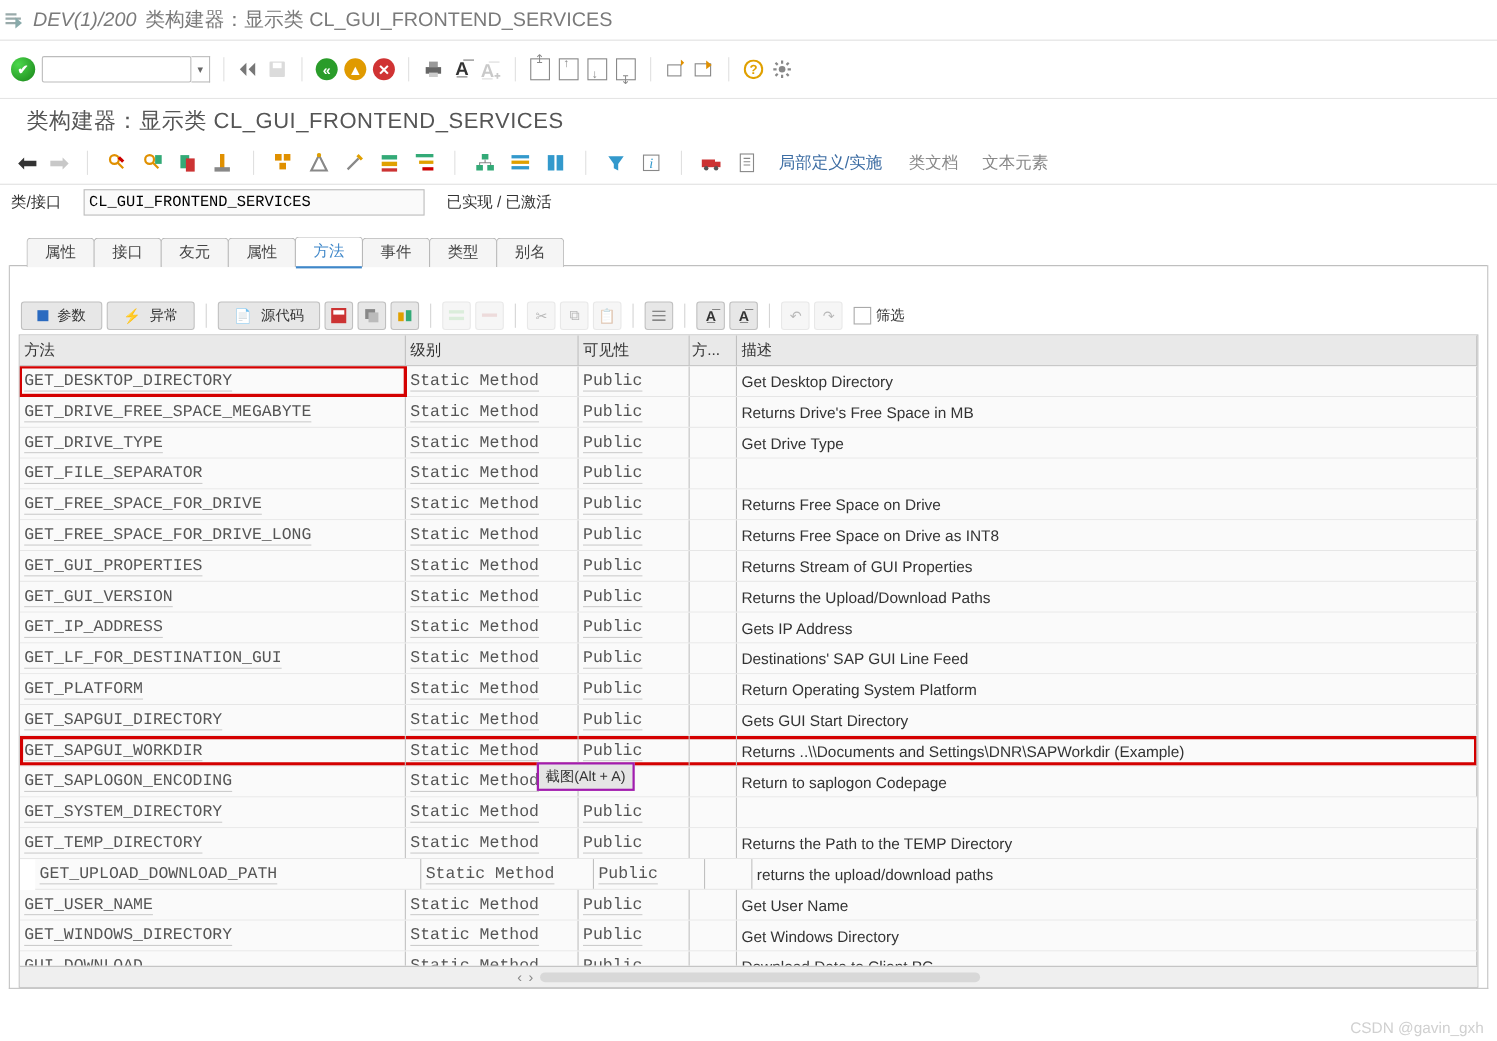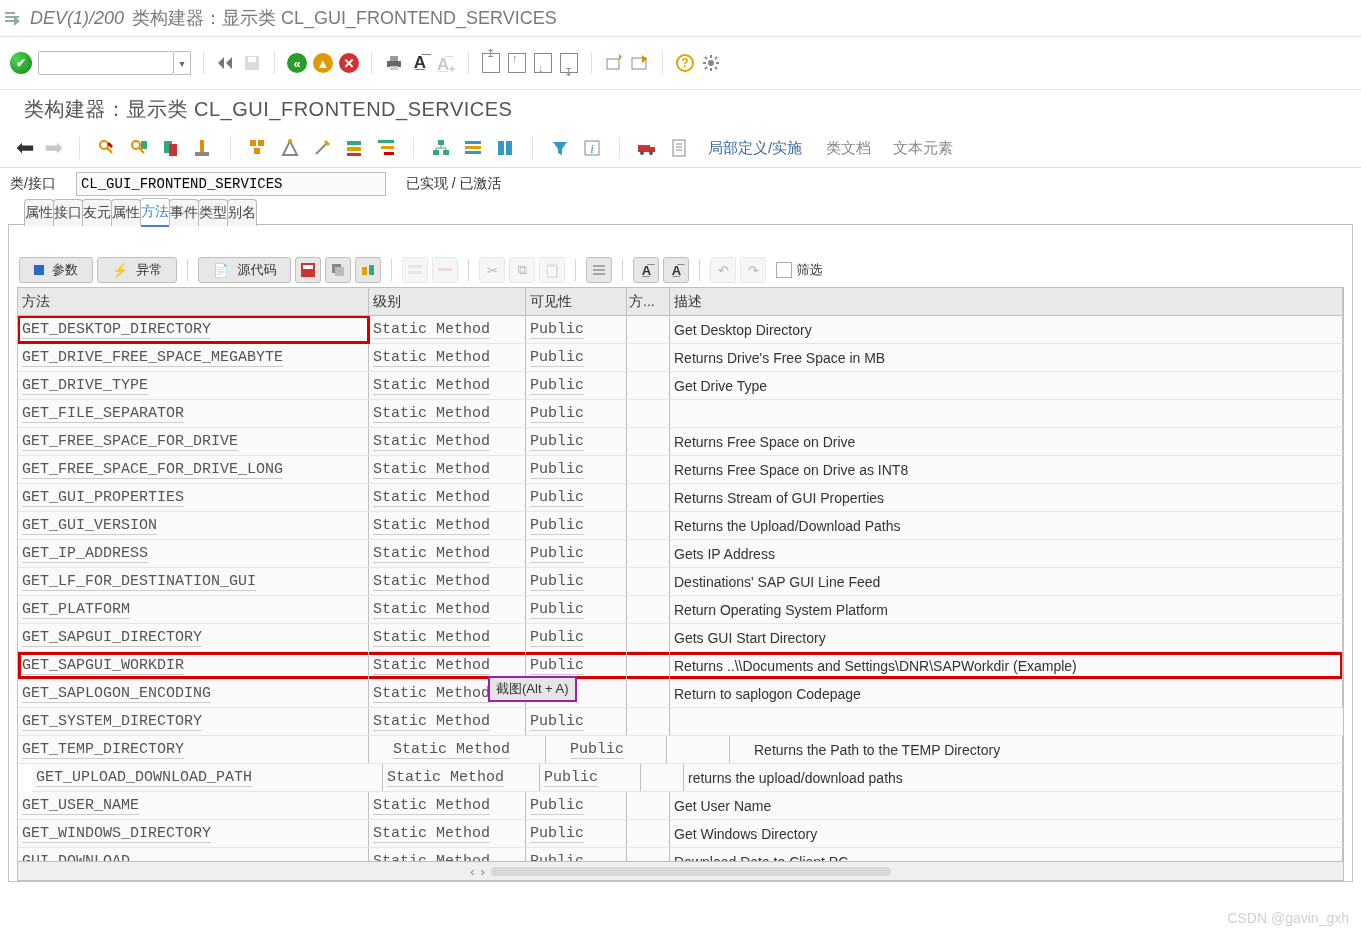--- a/index.html
+++ b/index.html
@@ -41,21 +41,21 @@
   .pill-btn{padding:3px 8px; color:#3d6da3;font-size:15px;}
   .txt-btn{ color:#888; font-size:15px; padding:3px 6px;}
   
   .objhdr { display:flex; align-items:center; gap:20px; padding:4px 10px 2px 10px;}
   .objhdr .lbl{font-size:14px;}
   .objhdr .fld{ width:300px; height:20px; border:1px solid #bcbcbc; background:#fafafa; padding:1px 4px; font-family:var(--mono); font-size:14px;}
   .objhdr .status{font-size:14px; color:#333;}
   
   .tabs-outer{ border:1px solid var(--sap-border); border-top:none; margin:0 8px; margin-top:-2px;}
   .tabs{ display:flex; align-items:flex-end; padding-left:24px; gap:0;}
-  .tab{ border:1px solid #b8b8b8; border-bottom:none; border-top-left-radius:4px;border-top-right-radius:4px; padding:4px 0; font-size:14px; background:#f5f5f5; margin-right:-1px; color:#444;}
+  .tab{ border:1px solid #b8b8b8; border-bottom:none; border-top-left-radius:4px;border-top-right-radius:4px; padding:4px 16px; font-size:14px; background:#f5f5f5; margin-right:-1px; color:#444;margin-top:17px;}
   .tab.active{ background:#fff; color:var(--sap-tab-active); font-weight:normal; position:relative; z-index:2; border-bottom:1px solid #fff;}
   .tab.active::after{content:"";position:absolute;left:0;right:0;bottom:-2px;height:2px;background:var(--sap-tab-active);}
   .tabs-bottom{border-top:1px solid #b8b8b8; margin-top:-1px;}
   .blank-space{height:28px;}
   
   .innertb{ display:flex; align-items:center; padding:4px 10px; gap:4px;}
   .btnbox{ border:1px solid #c0c0c0; border-radius:3px; padding:3px 14px; display:flex;align-items:center;gap:8px; background:#e7e7e7; font-size:13px;}
   .ibox{ border:1px solid #c0c0c0; border-radius:3px; width:24px; height:24px; display:flex;align-items:center;justify-content:center; background:#e7e7e7; font-size:13px;}
   .sq{width:10px;height:10px;}
   .innertb .vsep{width:1px;height:22px;background:#d5d5d5;margin:0 6px;}
@@ -70,21 +70,21 @@
   .c-vis   { width:96px;  border-right:1px solid #c0c0c0; padding-left:4px; height:100%;display:flex;align-items:center;}
   .c-meth  { width:40px;  border-right:1px solid #c0c0c0; padding-left:2px; height:100%;display:flex;align-items:center;}
   .c-desc  { flex:1; padding-left:4px; border-right:1px solid #c0c0c0; font-family:var(--font); font-size:14px; color:#333; height:100%;display:flex;align-items:center;}
   .trow .c-method, .trow .c-level, .trow .c-vis { text-decoration:underline; text-decoration-color:#ccc; text-underline-offset:5px;}
   .thead .c-method,.thead .c-level,.thead .c-vis,.thead .c-meth,.thead .c-desc{font-family:var(--font);}
   .hi1{ outline:3px solid #d40000; outline-offset:-2px;}
   .hi-row{ box-shadow: inset 0 0 0 3px #d40000; position:relative;}
   .tooltip{ position:absolute; background:#e5e5e5;border:2px solid #a21caf; padding:2px 6px; font-size:13px; font-family:var(--font); color:#333; white-space:nowrap;}
   .hscroll{ height:18px; background:#efefef; display:flex;align-items:center;justify-content:center; border-top:1px solid #c0c0c0; gap:6px; position:relative;}
   .hscroll .track{height:9px;width:400px;background:#d8d8d8;border-radius:5px;}
-  .watermark{position:absolute;right:12px;bottom:20px;color:#d0d0d0;font-size:14px;}
+  .watermark{position:absolute;right:12px;bottom:4px;color:#d0d0d0;font-size:14px;}
   .table-body{flex:1;overflow:hidden;position:relative;}
   
   svg{display:block;}
 </style>
 </head>
 <body>
 
 <div class="titlebar">
   <span class="ticon">
     <svg width="18" height="18">
@@ -503,21 +503,21 @@
           <div class="c-meth"></div>
           <div class="c-desc">Return to saplogon Codepage</div>
           <div class="tooltip" style="left: 470px; top: -4px;">截图(Alt + A)</div>
         </div>
         <div class="trow" style="position: relative;">
           <div class="c-method">GET_SYSTEM_DIRECTORY</div>
           <div class="c-level">Static Method</div>
           <div class="c-vis">Public</div>
           <div class="c-meth"></div>
         </div>
-        <div class="trow" style="position: relative; gap: 20px;">
+        <div class="trow" style="position: relative;">
           <div class="c-method">GET_TEMP_DIRECTORY</div>
           <div class="c-level">Static Method</div>
           <div class="c-vis">Public</div>
           <div class="c-meth"></div>
           <div class="c-desc">Returns the Path to the TEMP Directory</div>
         </div>
         <div class="trow" style="position: relative; margin-left: 14px;">
           <div class="c-method">GET_UPLOAD_DOWNLOAD_PATH</div>
           <div class="c-level">Static Method</div>
           <div class="c-vis">Public</div>

